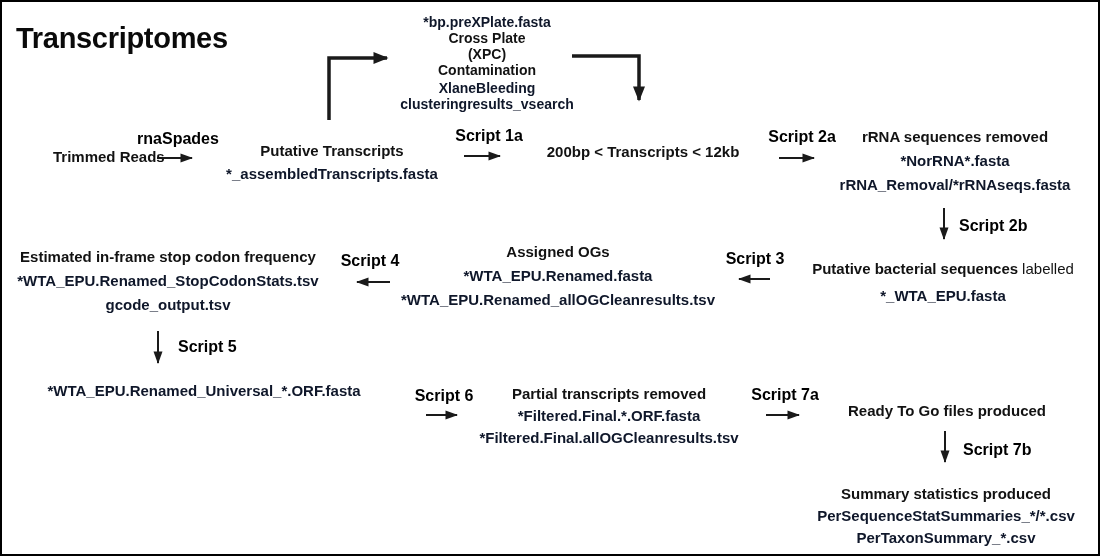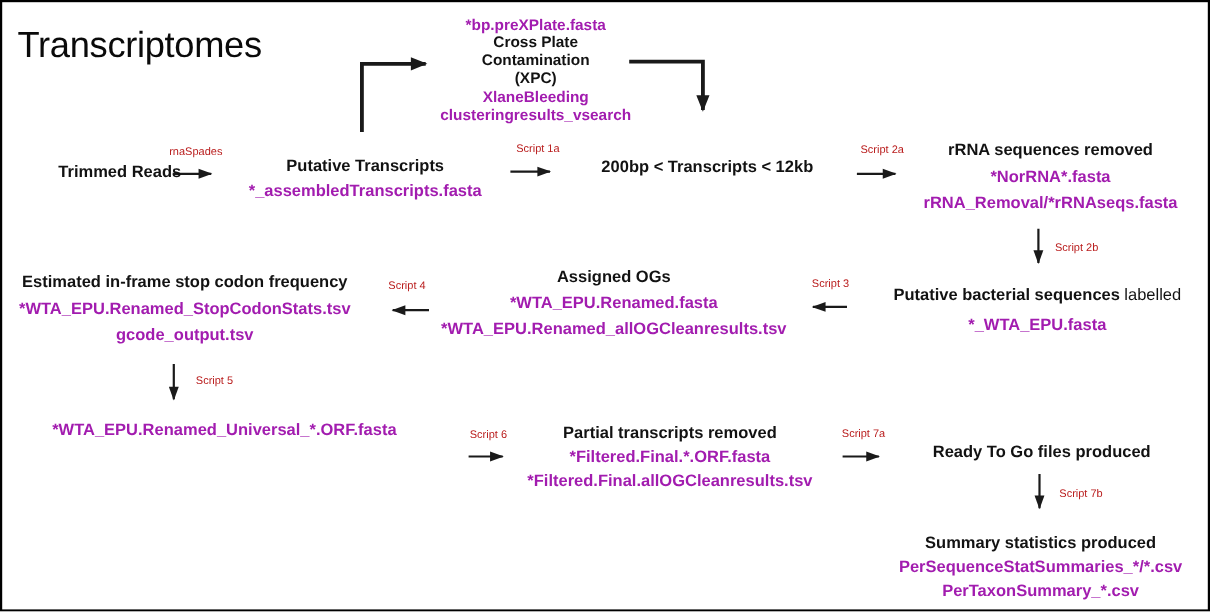--- a/index.html
+++ b/index.html
@@ -7,38 +7,38 @@
     position:relative;
     width:1100px;height:556px;
     box-sizing:border-box;
     border:2px solid #000;
     background:#fff;
     font-family:"Liberation Sans", sans-serif;
     overflow:hidden;
   }
   .page-title{
     position:absolute;left:14px;top:20px;
-    font-size:33px;font-weight:400;color:#0a0a0a;
+    font-size:29px;font-weight:700;color:#0a0a0a;
     letter-spacing:-0.3px;white-space:nowrap;
   }
   .node{
     position:absolute;
     transform:translateX(-50%);
     text-align:center;
     white-space:nowrap;
     font-size:15px;font-weight:700;color:#121212;
   }
   .node.anchor-left{transform:none;text-align:right;margin-left:37px;}
   .node .t{color:#121212;}
-  .node .f{color:#a21caf;}
+  .node .f{color:#0f172a;}
   .node .lt{font-weight:400;margin-left:4px;}
   .script{
     position:absolute;
     transform:translateX(-50%);
-    font-size:10px;font-weight:400;color:#b91c1c;
+    font-size:16px;font-weight:700;color:#000000;
     line-height:15px;white-space:nowrap;
   }
   .script.anchor-left{transform:none;}
   svg.arrows{position:absolute;left:0;top:0;pointer-events:none;}
 </style>
 </head>
 <body>
 
 <div class="canvas">
 
@@ -75,22 +75,22 @@
   </div>
 
   <div class="node" style="left:330px;top:137px;line-height:23px">
     <div class="t">Putative Transcripts</div>
     <div class="f">*_assembledTranscripts.fasta</div>
   </div>
 
   <div class="node" style="left:485px;top:12px;line-height:16px;font-size:14px">
     <div class="f">*bp.preXPlate.fasta</div>
     <div class="t">Cross Plate</div>
+    <div class="t">(XPC)</div>
     <div class="t">Contamination</div>
-    <div class="t">(XPC)</div>
     <div class="f" style="margin-top:2px">XlaneBleeding</div>
     <div class="f">clusteringresults_vsearch</div>
   </div>
 
   <div class="node" style="left:641px;top:138px;line-height:23px">
     <div class="t">200bp &lt; Transcripts &lt; 12kb</div>
   </div>
 
   <div class="node" style="left:953px;top:123px;line-height:24px">
     <div class="t">rRNA sequences removed</div>

